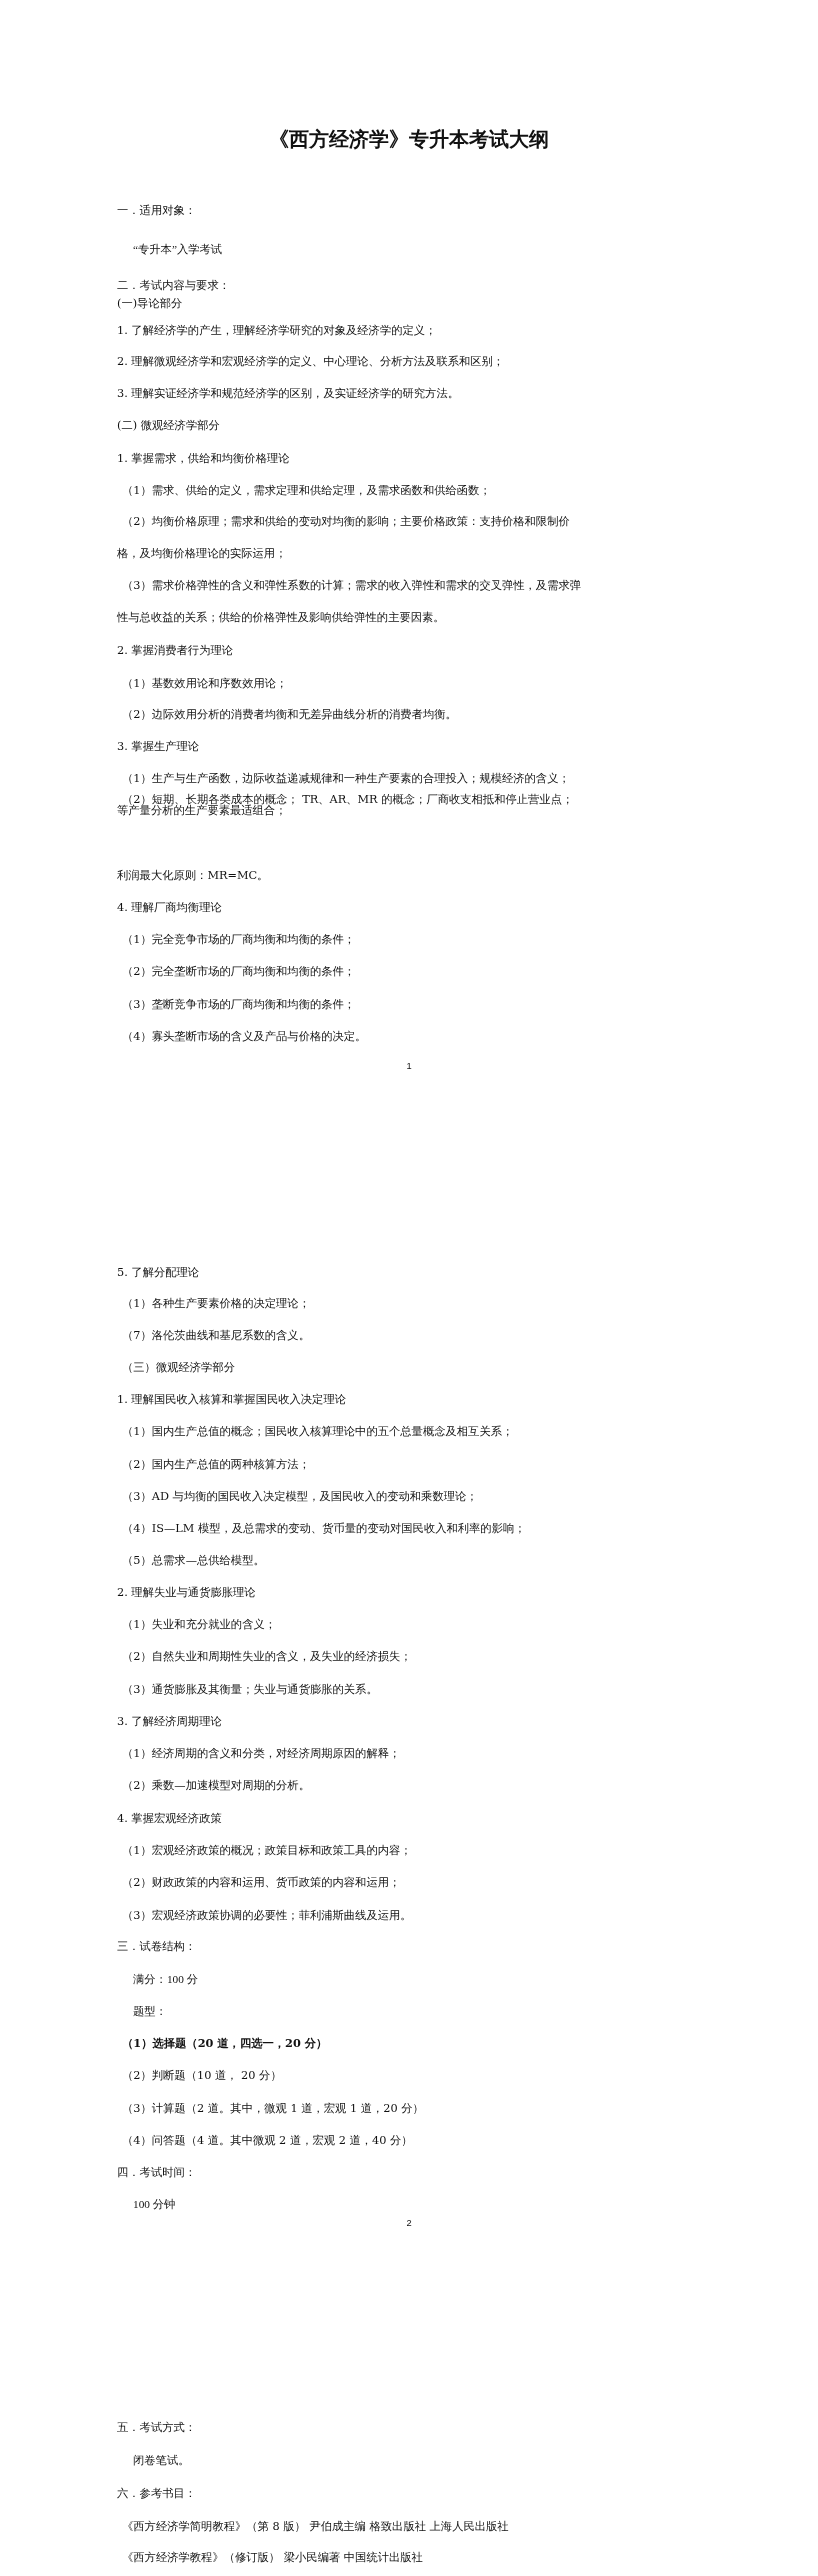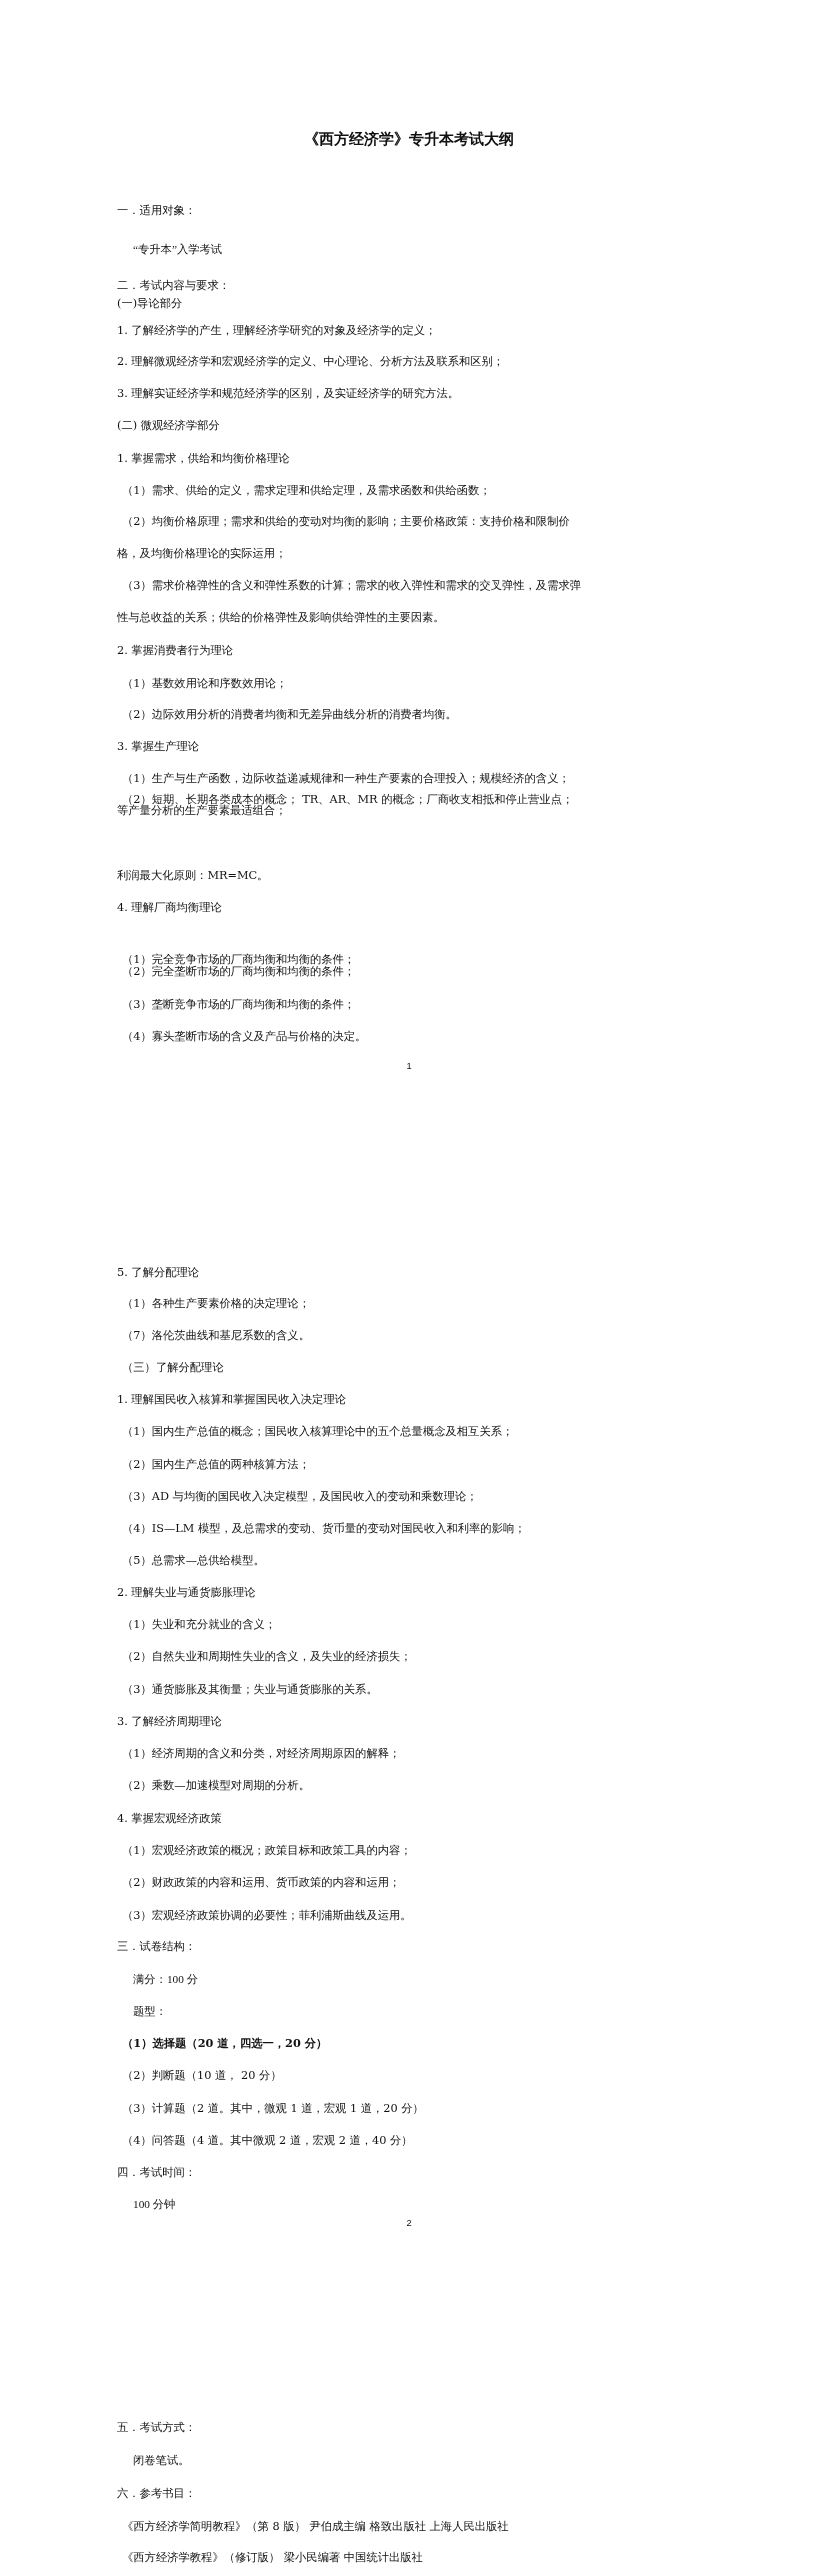--- a/index.html
+++ b/index.html
@@ -3,21 +3,21 @@
 <meta charset="utf-8">
 <style>
   html, body { margin: 0; padding: 0; background: #ffffff; }
   body { width: 818px; height: 3470px; position: relative; overflow: hidden;
          font-family: "DejaVu Serif", "Liberation Serif", serif; color: #111111; }
   .doc { position: absolute; left: 0; top: 0; width: 818px; height: 3470px; }
   .line { position: absolute; left: 117px; font-size: 11.3px; line-height: 15.5px; white-space: nowrap;
           transform: translateY(-7.7px); }
   .line.i1 { left: 122px; }
   .line.i2 { left: 133px; font-family: Liberation Serif, serif; }
-  .title { position: absolute; left: 0; width: 818px; text-align: center; font-size: 15px; font-weight: bold;
+  .title { position: absolute; left: 0; width: 818px; text-align: center; font-size: 20px; font-weight: bold;
            line-height: 23px; transform: translateY(-11.3px); font-family: "DejaVu Sans", "Liberation Sans", sans-serif; }
   .pnum { position: absolute; left: 0; width: 818px; text-align: center; font-size: 9.3px; line-height: 12.4px;
           transform: translateY(-6.2px); font-family: "Liberation Sans", "DejaVu Sans", sans-serif; }
 </style>
 </head>
 <body>
 
 <div class="doc">
   <div class="title" style="top:139px;">《西方经济学》专升本考试大纲</div>
   <div id="content">
@@ -37,29 +37,29 @@
       <div class="line" style="top: 618px;">性与总收益的关系；供给的价格弹性及影响供给弹性的主要因素。</div>
       <div class="line" style="top: 651px;">2. 掌握消费者行为理论</div>
       <div class="line i1" style="top: 684px;">（1）基数效用论和序数效用论；</div>
       <div class="line i1" style="top: 715px;">（2）边际效用分析的消费者均衡和无差异曲线分析的消费者均衡。</div>
       <div class="line" style="top: 747px;">3. 掌握生产理论</div>
       <div class="line i1" style="top: 779px;">（1）生产与生产函数，边际收益递减规律和一种生产要素的合理投入；规模经济的含义；</div>
       <div class="line" style="top: 811px;">等产量分析的生产要素最适组合；</div>
       <div class="line i1" style="top: 800px;">（2）短期、长期各类成本的概念； TR、AR、MR 的概念；厂商收支相抵和停止营业点；</div>
       <div class="line" style="top: 876px;">利润最大化原则：MR=MC。</div>
       <div class="line" style="top: 908px;">4. 理解厂商均衡理论</div>
-      <div class="line i1" style="top: 940px; margin-top: 20px;">（1）完全竞争市场的厂商均衡和均衡的条件；</div>
+      <div class="line i1" style="top: 940px;">（1）完全竞争市场的厂商均衡和均衡的条件；</div>
       <div class="line i1" style="top: 972px;">（2）完全垄断市场的厂商均衡和均衡的条件；</div>
       <div class="line i1" style="top: 1005px;">（3）垄断竞争市场的厂商均衡和均衡的条件；</div>
       <div class="line i1" style="top: 1037px;">（4）寡头垄断市场的含义及产品与价格的决定。</div>
       <div class="pnum" style="top: 1066px;">1</div>
       <div class="line" style="top: 1273px;">5. 了解分配理论</div>
       <div class="line i1" style="top: 1304px;">（1）各种生产要素价格的决定理论；</div>
       <div class="line i1" style="top: 1336px;">（7）洛伦茨曲线和基尼系数的含义。</div>
-      <div class="line i1" style="top: 1368px;">（三）了解分配理论</div>
+      <div class="line i1" style="top: 1368px;">（三）微观经济学部分</div>
       <div class="line" style="top: 1400px;">1. 理解国民收入核算和掌握国民收入决定理论</div>
       <div class="line i1" style="top: 1432px;">（1）国内生产总值的概念；国民收入核算理论中的五个总量概念及相互关系；</div>
       <div class="line i1" style="top: 1465px;">（2）国内生产总值的两种核算方法；</div>
       <div class="line i1" style="top: 1497px;">（3）AD 与均衡的国民收入决定模型，及国民收入的变动和乘数理论；</div>
       <div class="line i1" style="top: 1529px;">（4）IS—LM 模型，及总需求的变动、货币量的变动对国民收入和利率的影响；</div>
       <div class="line i1" style="top: 1561px;">（5）总需求—总供给模型。</div>
       <div class="line" style="top: 1593px;">2. 理解失业与通货膨胀理论</div>
       <div class="line i1" style="top: 1625px;">（1）失业和充分就业的含义；</div>
       <div class="line i1" style="top: 1657px;">（2）自然失业和周期性失业的含义，及失业的经济损失；</div>
       <div class="line i1" style="top: 1690px;">（3）通货膨胀及其衡量；失业与通货膨胀的关系。</div>

